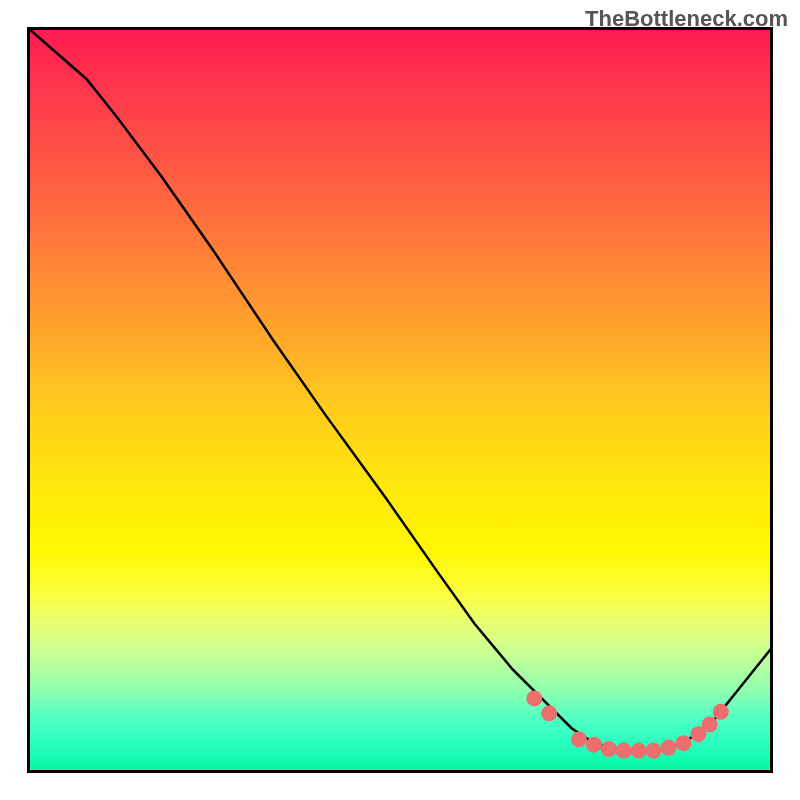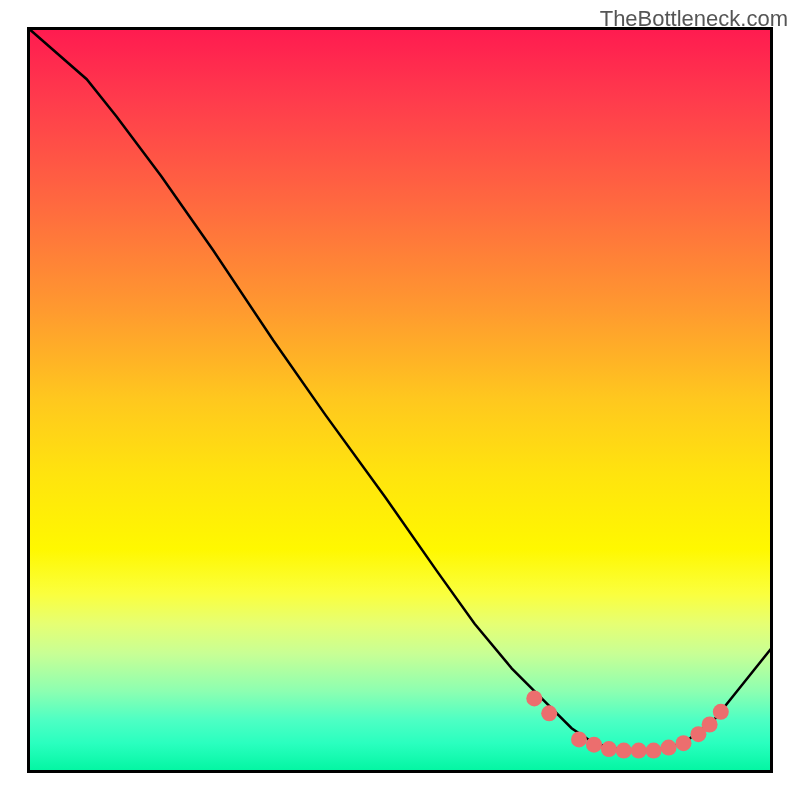--- a/index.html
+++ b/index.html
@@ -10,21 +10,21 @@
     position: relative;
     overflow: hidden;
     font-family: Arial, sans-serif;
   }
   .watermark {
     position: absolute;
     top: 6px;
     right: 12px;
     color: #555;
     font-size: 22px;
-    font-weight: 400;
+    font-weight: 700;
     z-index: 10;
   }
   .plot-area {
     position: absolute;
     left: 27px;
     top: 27px;
     width: 746px;
     height: 746px;
     z-index: 1;
   }

